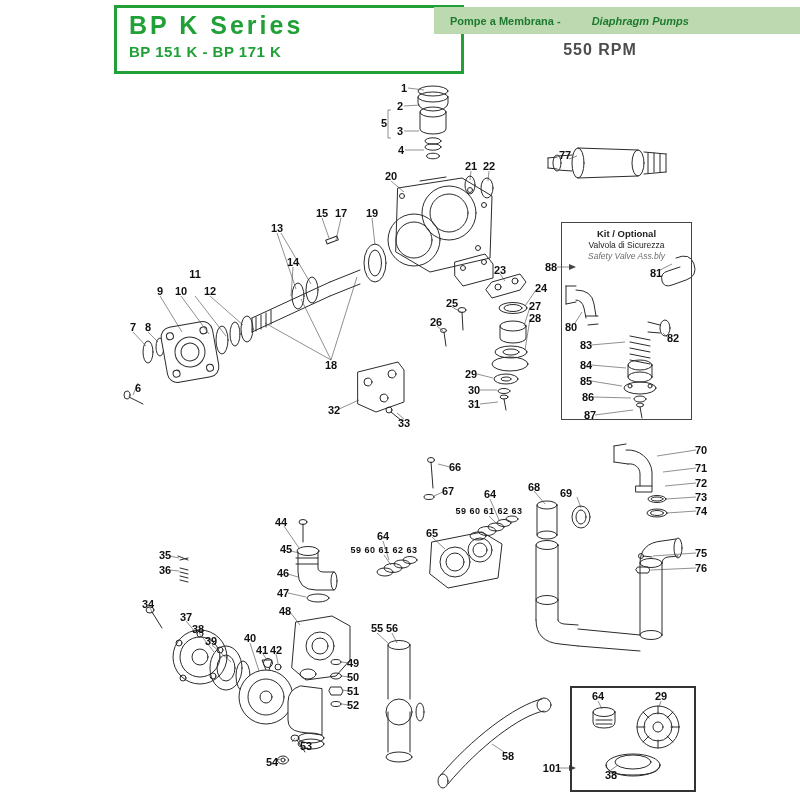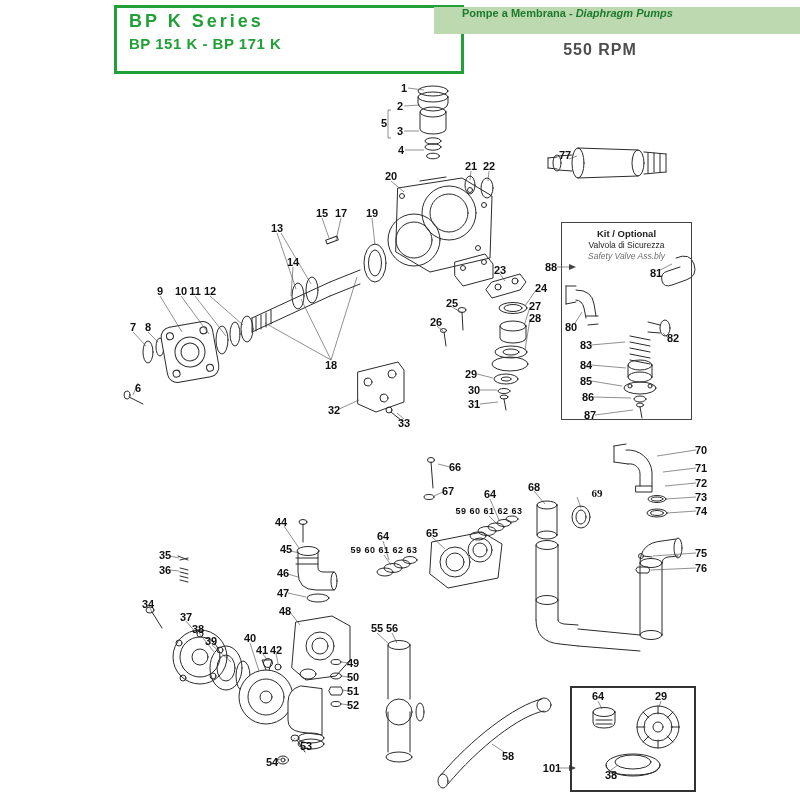--- a/index.html
+++ b/index.html
@@ -2,24 +2,24 @@
 <html style="--green: #21a038; --band: #bcd9b0; --band_text: #1d7a2e; --rpm_text: #4d4d4d;"><head>
 <meta charset="utf-8">
 <style>
   html,body{margin:0;padding:0;background:#fff;}
   body{width:800px;height:800px;font-family:"Liberation Sans",sans-serif;position:relative;overflow:hidden;}
   .page{position:absolute;inset:0;width:800px;height:800px;background:#fff;}
 
   
   .series-box{position:absolute;left:114px;top:5px;width:320px;height:59px;border:3px solid var(--green,#21a038);
     background:#fff;padding:4px 12px 0;}
-  .series-title{color:var(--green,#21a038);font-size:18px;font-weight:bold;letter-spacing:3px;line-height:1.1;}
+  .series-title{color:var(--green,#21a038);font-size:25px;font-weight:bold;letter-spacing:3px;line-height:1.1;}
   .model-range{color:var(--green,#21a038);font-size:15px;font-weight:bold;letter-spacing:.5px;margin-top:3px;}
   .type-band{position:absolute;left:434px;top:7px;width:366px;height:27px;background:var(--band,#bcd9b0);
-    color:var(--band_text,#1d7a2e);font-size:11px;font-weight:bold;display:flex;padding-left:28px;box-sizing:border-box;}
+    color:var(--band_text,#1d7a2e);font-size:11px;font-weight:bold;display:flex;align-items:center;padding-left:16px;box-sizing:border-box;gap:28px;}
   .type-band i{font-style:italic;margin-left:3px;}
   .rpm{position:absolute;left:495px;top:41px;width:210px;text-align:center;font-size:16px;font-weight:bold;
     color:var(--rpm_text,#4d4d4d);letter-spacing:1px;}
 
   
   svg.art{position:absolute;left:0;top:0;z-index:1;}
   .callout-layer{position:absolute;inset:0;z-index:3;}
   .callout{position:absolute;transform:translate(-50%,-50%);font-size:11px;font-weight:bold;color:#111;white-space:nowrap;}
   .callout.small{font-size:9px;letter-spacing:.5px;}
 
@@ -351,21 +351,21 @@
       <div class="callout" style="left: 277px; top: 228px;">13</div>
       <div class="callout" style="left: 293px; top: 262px;">14</div>
       <div class="callout" style="left: 500px; top: 270px;">23</div>
       <div class="callout" style="left: 541px; top: 288px;">24</div>
       <div class="callout" style="left: 452px; top: 303px;">25</div>
       <div class="callout" style="left: 535px; top: 306px;">27</div>
       <div class="callout" style="left: 436px; top: 322px;">26</div>
       <div class="callout" style="left: 535px; top: 318px;">28</div>
       <div class="callout" style="left: 160px; top: 291px;">9</div>
       <div class="callout" style="left: 181px; top: 291px;">10</div>
-      <div class="callout" style="left: 195px; top: 291px;">11</div>
+      <div class="callout" style="left: 195px; top: 274px;">11</div>
       <div class="callout" style="left: 210px; top: 291px;">12</div>
       <div class="callout" style="left: 133px; top: 327px;">7</div>
       <div class="callout" style="left: 148px; top: 327px;">8</div>
       <div class="callout" style="left: 138px; top: 388px;">6</div>
       <div class="callout" style="left: 331px; top: 365px;">18</div>
       <div class="callout" style="left: 471px; top: 374px;">29</div>
       <div class="callout" style="left: 474px; top: 390px;">30</div>
       <div class="callout" style="left: 474px; top: 404px;">31</div>
       <div class="callout" style="left: 334px; top: 410px;">32</div>
       <div class="callout" style="left: 404px; top: 423px;">33</div>
@@ -380,21 +380,21 @@
       <div class="callout" style="left: 588px; top: 397px;">86</div>
       <div class="callout" style="left: 590px; top: 415px;">87</div>
       <div class="callout" style="left: 455px; top: 467px;">66</div>
       <div class="callout" style="left: 701px; top: 450px;">70</div>
       <div class="callout" style="left: 448px; top: 491px;">67</div>
       <div class="callout" style="left: 701px; top: 468px;">71</div>
       <div class="callout" style="left: 701px; top: 483px;">72</div>
       <div class="callout" style="left: 490px; top: 494px;">64</div>
       <div class="callout small" style="left: 489px; top: 511px;">59 60 61 62 63</div>
       <div class="callout" style="left: 534px; top: 487px;">68</div>
-      <div class="callout" style="left: 597px; top: 493px; font-family: Liberation Serif, serif;">69</div>
+      <div class="callout" style="left: 566px; top: 493px;">69</div>
       <div class="callout" style="left: 701px; top: 497px;">73</div>
       <div class="callout" style="left: 701px; top: 511px;">74</div>
       <div class="callout" style="left: 281px; top: 522px;">44</div>
       <div class="callout" style="left: 383px; top: 536px;">64</div>
       <div class="callout small" style="left: 384px; top: 550px;">59 60 61 62 63</div>
       <div class="callout" style="left: 432px; top: 533px;">65</div>
       <div class="callout" style="left: 701px; top: 553px;">75</div>
       <div class="callout" style="left: 701px; top: 568px;">76</div>
       <div class="callout" style="left: 165px; top: 555px;">35</div>
       <div class="callout" style="left: 165px; top: 570px;">36</div>

